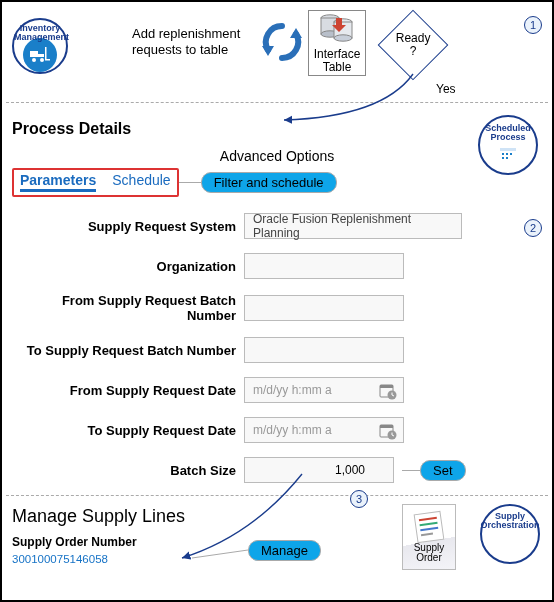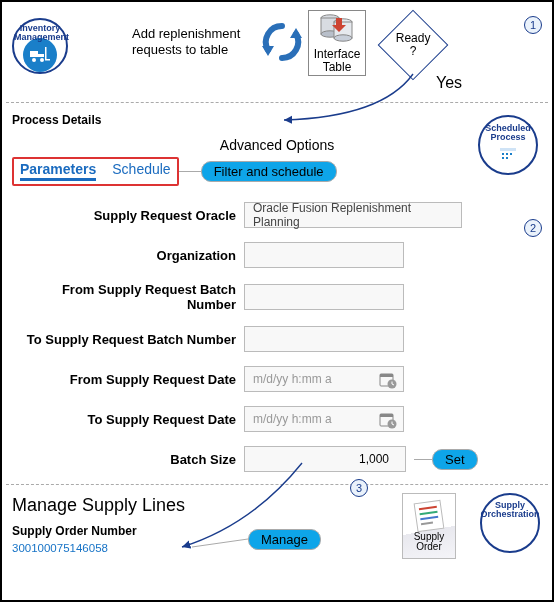--- a/index.html
+++ b/index.html
@@ -62,26 +62,26 @@
   .db-stack { margin-bottom: 4px; }
   .diamond {
     position:absolute; left:386px; top:18px;
     width: 50px; height: 50px;
     border: 1.5px solid #1a3c8c;
     transform: rotate(45deg);
     display:flex; align-items:center; justify-content:center;
     background:#fff;
   }
   .diamond-inner { transform: rotate(-45deg); font-size:12px; text-align:center; line-height:1.1; }
-  .yes-label { position:absolute; left:434px; top:72px; font-size:16px; }
+  .yes-label { position:absolute; left:434px; top:80px; font-size:12px; }
   .step1 { top:14px; right:10px; }
   .step2 { top:234px; right:10px; }
   
   .sec2-pad { padding: 6px 10px 6px 10px; }
-  .pd-title { font-size:12px; font-weight:bold; margin-top: 4px; }
+  .pd-title { font-size:16px; font-weight:bold; margin-top: 11px; }
   .name-row { display:flex; align-items:flex-start; margin-top:8px; gap:12px; }
   .name-lbl { font-size:14px; font-weight:bold; padding-top:2px; }
   .name-val { font-size:16px; line-height:1.2; max-width: 300px; }
   .adv { font-size:14px; margin-top:10px;text-align:center; }
   .tabs-wrap { margin-top:4px; display:flex; align-items:center; gap:0; }
   .tabs-box { border: 2px solid #d33; display:inline-flex; padding: 2px 6px 3px 6px; gap:16px; border-radius:2px; }
   .tab { font-size:14px; color:#1a6bbf; cursor:pointer; }
   .tab.active { font-weight:bold; border-bottom: 3px solid #1a6bbf; padding-bottom:1px; }
   .callout {
     display:inline-flex; align-items:center;
@@ -107,21 +107,21 @@
   }
   .field-val {
     border: 1px solid #bbb; background:#f8f8f8;
     height: 26px; font-size:12px;
     padding: 0 8px; display:flex; align-items:center;
     color: #444;
   }
   .w-long { width: 218px; }
   .w-med  { width: 160px; }
   .w-date { width: 160px; }
-  .w-batch{ width: 162px; justify-content:flex-end; padding-right:16px; color:#000; }
+  .w-batch{ width: 150px; justify-content:flex-end; padding-right:28px; color:#000; }
   .date-pick { position:relative; }
   .cal-icon {
     position:absolute; right:6px; top:4px; width:18px; height:18px;
   }
   .set-callout { margin-left: 36px; }
   
   svg.overlay { position:absolute; pointer-events:none; }
   
   .sec3-pad { padding: 10px 10px 4px 10px; position:relative; }
   .msl-title { font-size:18px; }
@@ -229,21 +229,21 @@
     <div class="tabs-box">
       <span class="tab active">Parameters</span>
       <span class="tab">Schedule</span>
     </div>
     <span style="width:22px; display:inline-block; border-top:1px solid #aaa;"></span>
     <span class="callout">Filter and schedule</span>
   </div>
 
   <div class="form">
     <div class="field-row">
-      <div class="field-lbl">Supply Request Oracle</div>
+      <div class="field-lbl">Supply Request System</div>
       <div class="field-val w-long">Oracle Fusion Replenishment Planning</div>
     </div>
     <div class="field-row">
       <div class="field-lbl">Organization</div>
       <div class="field-val w-med"></div>
     </div>
     <div class="field-row">
       <div class="field-lbl">From Supply Request Batch Number</div>
       <div class="field-val w-med"></div>
     </div>

